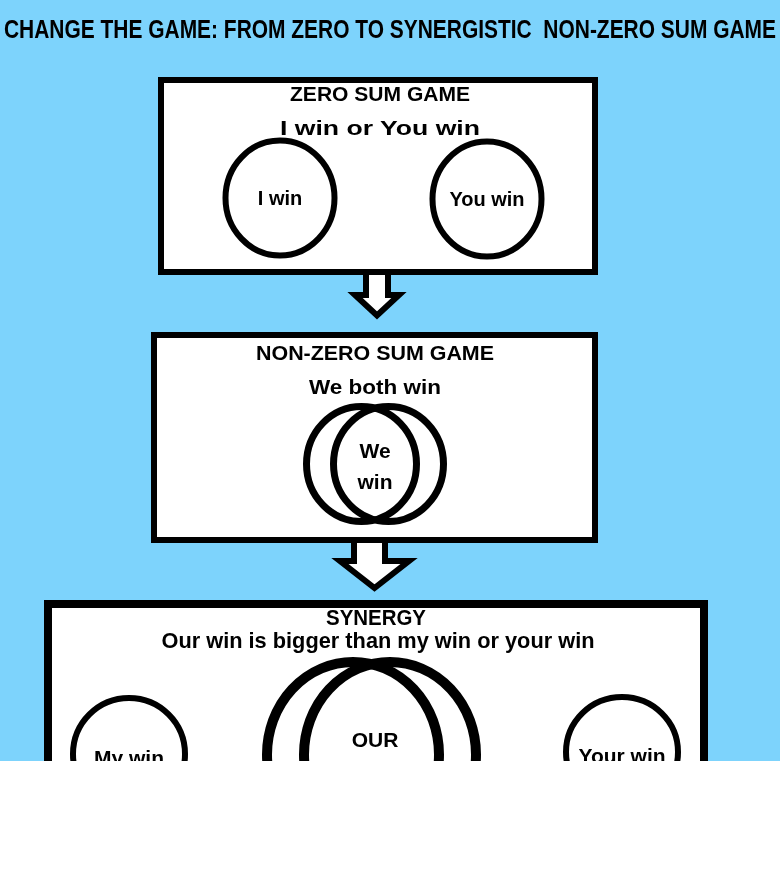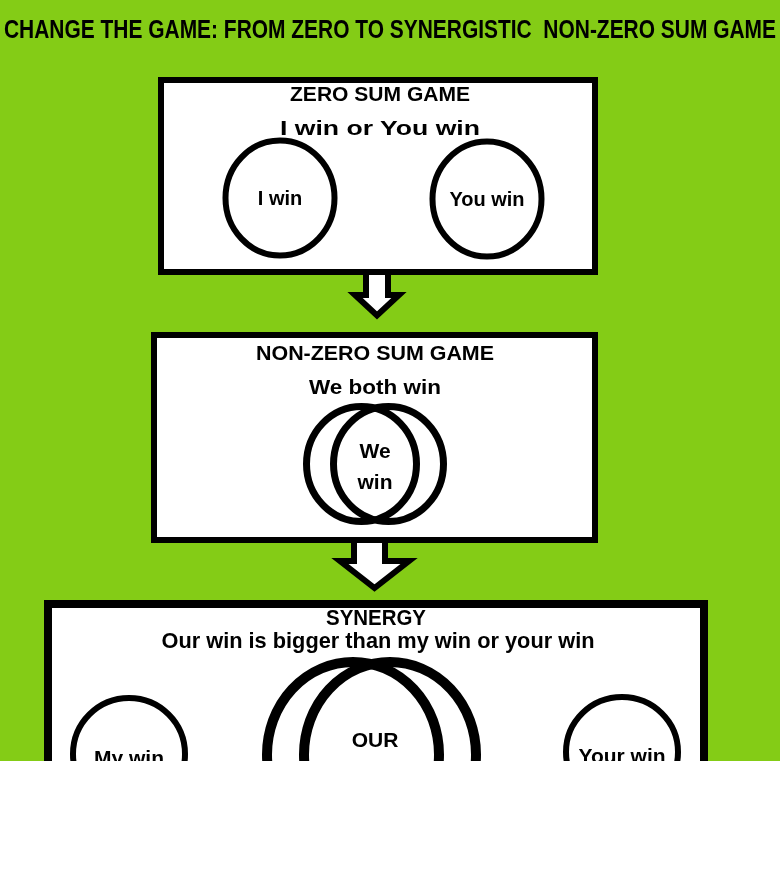--- a/index.html
+++ b/index.html
@@ -1,16 +1,16 @@
 <!DOCTYPE html>
 <html><head>
 <meta charset="utf-8">
 <style>
   html, body { margin: 0; padding: 0; background: #ffffff; }
-  .stage-canvas { width: 780px; height: 761px; position: relative; background: #84cc16; overflow: hidden; }
+  .stage-canvas { width: 780px; height: 761px; position: relative; background: #7dd3fc; overflow: hidden; }
   svg text {
     font-family: "Liberation Sans", sans-serif;
     font-weight: bold;
     fill: #000000;
   }
   .t25 { font-size: 25px; }
   .t22 { font-size: 22px; }
   .t21 { font-size: 21px; }
   .t20 { font-size: 20px; }
   .box { fill: #ffffff; stroke: #000000; }

